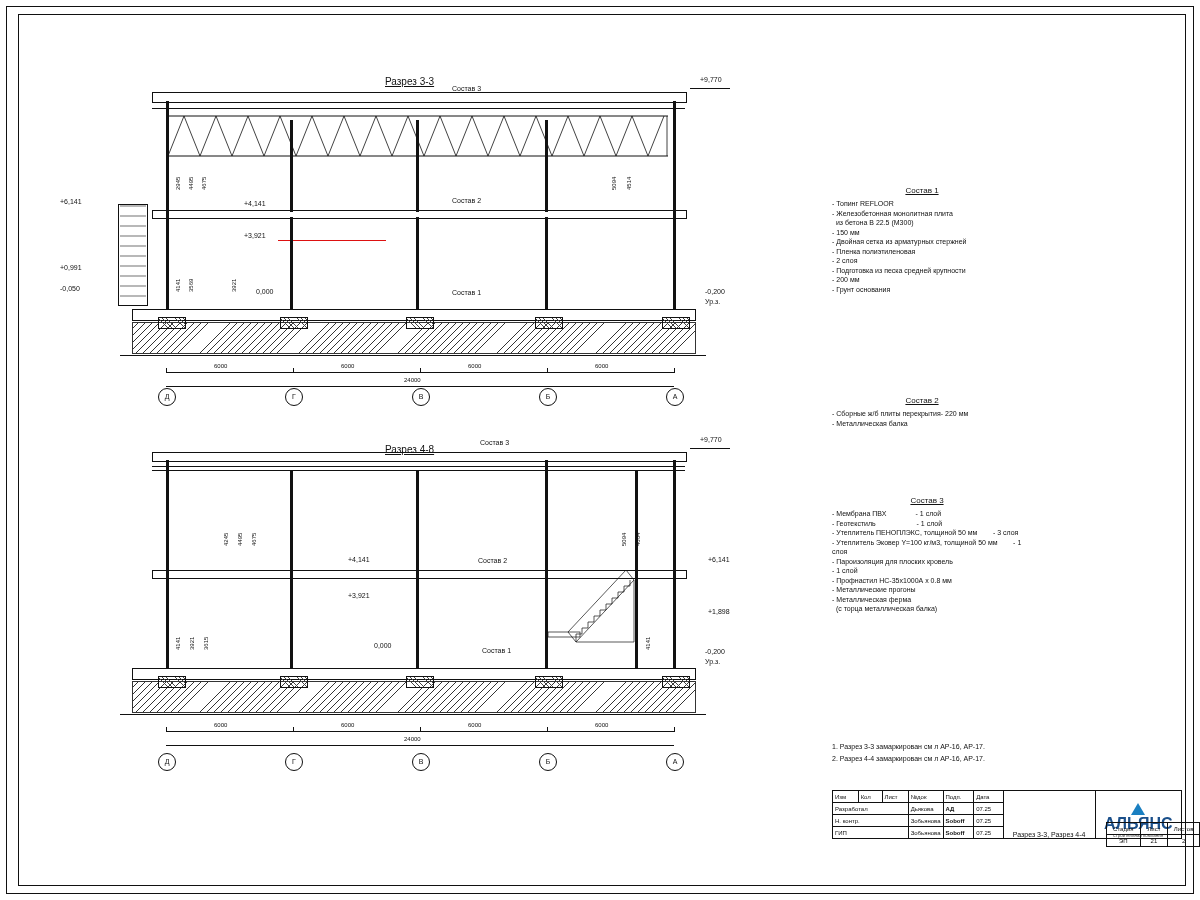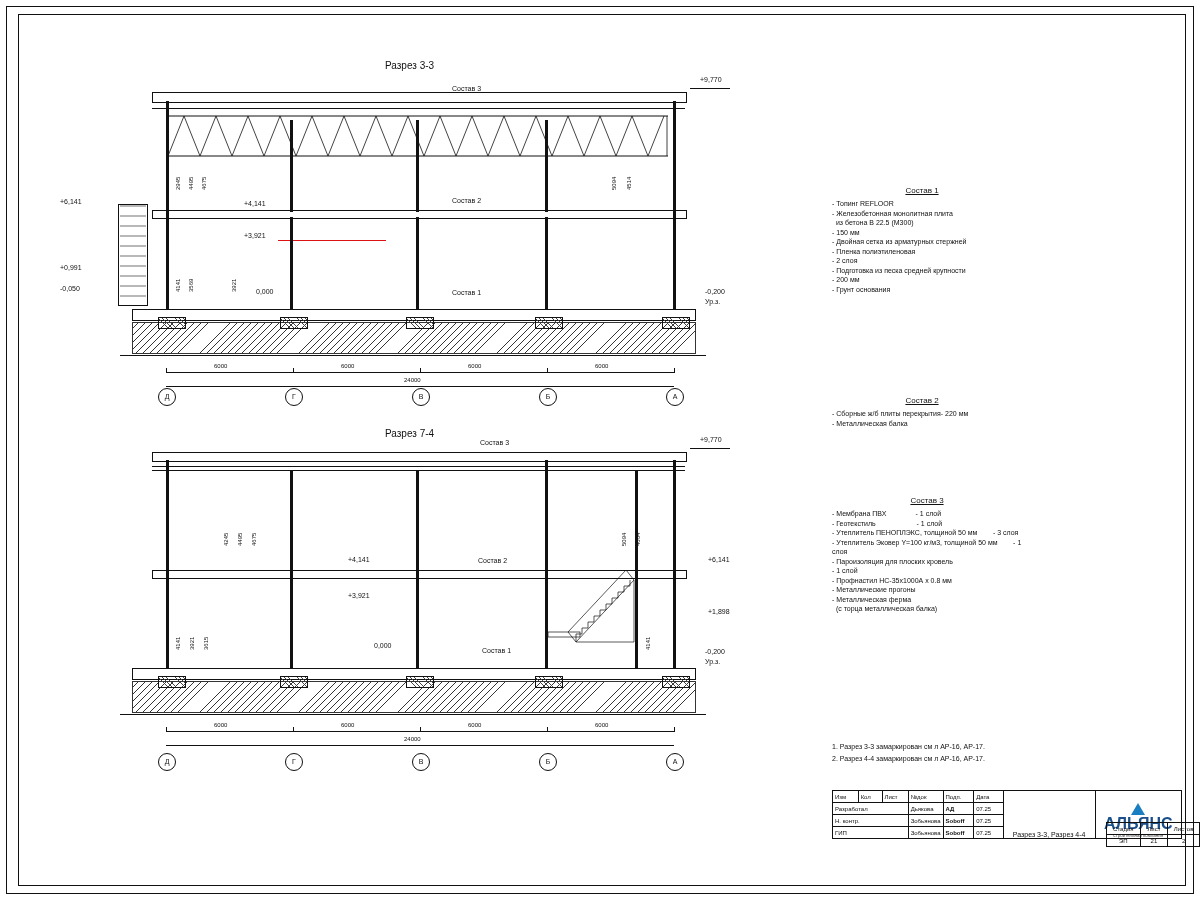--- a/index.html
+++ b/index.html
@@ -4,21 +4,21 @@
 <style>
   html,body{margin:0;padding:0;background:#ffffff;}
   body{width:1200px;height:900px;font-family:"Liberation Sans",sans-serif;color:#111;overflow:hidden;}
   #sheet{position:relative;width:1200px;height:900px;}
   .frame{position:absolute;border:1px solid #111;}
   .ln{position:absolute;background:#111;}
   .hln{height:1px;}
   .txt{position:absolute;white-space:pre;font-size:7px;line-height:9px;color:#111;}
   .txt.s6{font-size:6px;line-height:8px;}
   .txt.s10{font-size:10px;line-height:12px;}
-  .title-ul{}
+  .title-ul{text-decoration:underline;margin-top:16px;}
   .vert{transform-origin:left top;}
   .dimline{position:absolute;height:1px;background:#111;}
   .tick{position:absolute;width:1px;height:5px;background:#111;}
   .grid-circle{position:absolute;width:16px;height:16px;border:1px solid #111;border-radius:50%;
      font-size:7px;line-height:16px;text-align:center;color:#111;background:#fff;}
   .hatch-ground{position:absolute;background:
      repeating-linear-gradient(-45deg,#111 0 0.6px,transparent 0.6px 5px);
      border:1px solid #111;opacity:.85;}
   .slab{position:absolute;border:1px solid #111;background:#fff;}
   .col{position:absolute;background:#111;width:3px;}
@@ -134,21 +134,21 @@
   <div class="txt s6" style="left:595px;top:362px;">6000</div>
   <div class="dimline" style="left:166px;top:386px;width:508px;"></div>
   <div class="txt s6" style="left:404px;top:376px;">24000</div>
 
   <div class="grid-circle" style="left:158px;top:388px;">Д</div>
   <div class="grid-circle" style="left:285px;top:388px;">Г</div>
   <div class="grid-circle" style="left:412px;top:388px;">В</div>
   <div class="grid-circle" style="left:539px;top:388px;">Б</div>
   <div class="grid-circle" style="left:666px;top:388px;">А</div>
 
-  <div class="txt s10 title-ul" style="left:385px;top:428px;">Разрез 7-4</div>
+  <div class="txt s10 title-ul" style="left:385px;top:428px;">Разрез 4-8</div>
 
   <div class="roofband" style="left:152px;top:452px;width:533px;height:8px;"></div>
   <div class="ln hln" style="left:152px;top:466px;width:533px;"></div>
   <div class="ln hln" style="left:152px;top:470px;width:533px;"></div>
 
   <div class="slab" style="left:152px;top:570px;width:533px;height:7px;"></div>
 
   <div class="col" style="left:166px;top:460px;height:215px;"></div>
   <div class="col" style="left:290px;top:470px;height:205px;"></div>
   <div class="col" style="left:416px;top:470px;height:205px;"></div>

